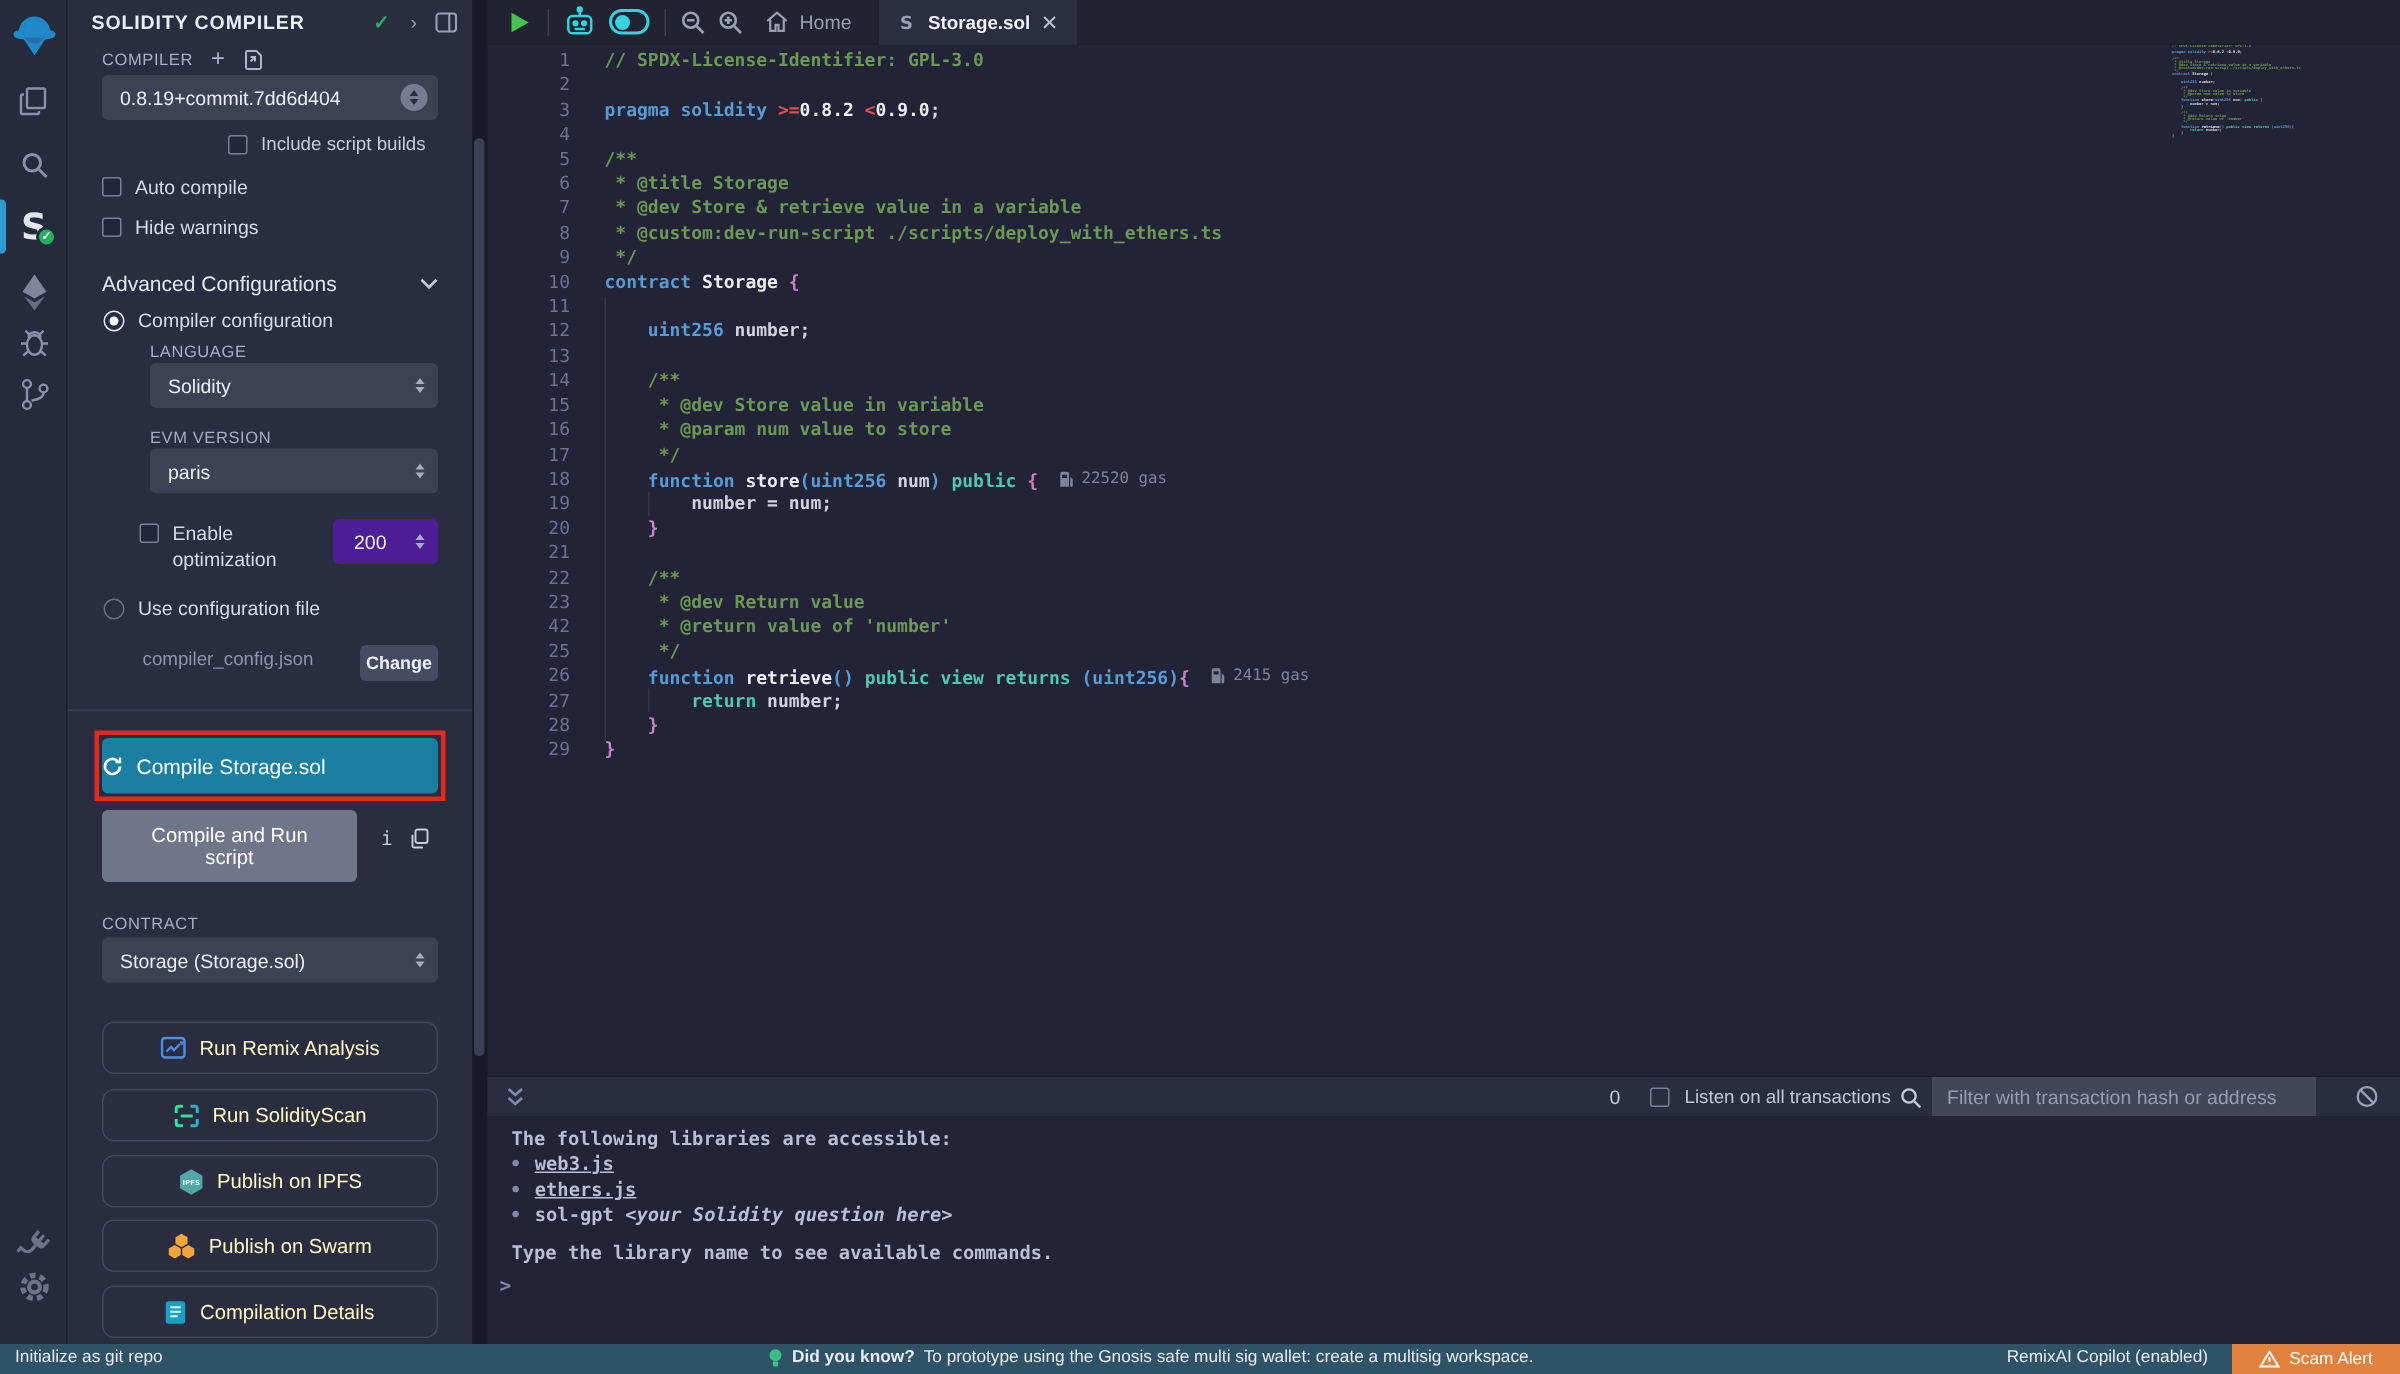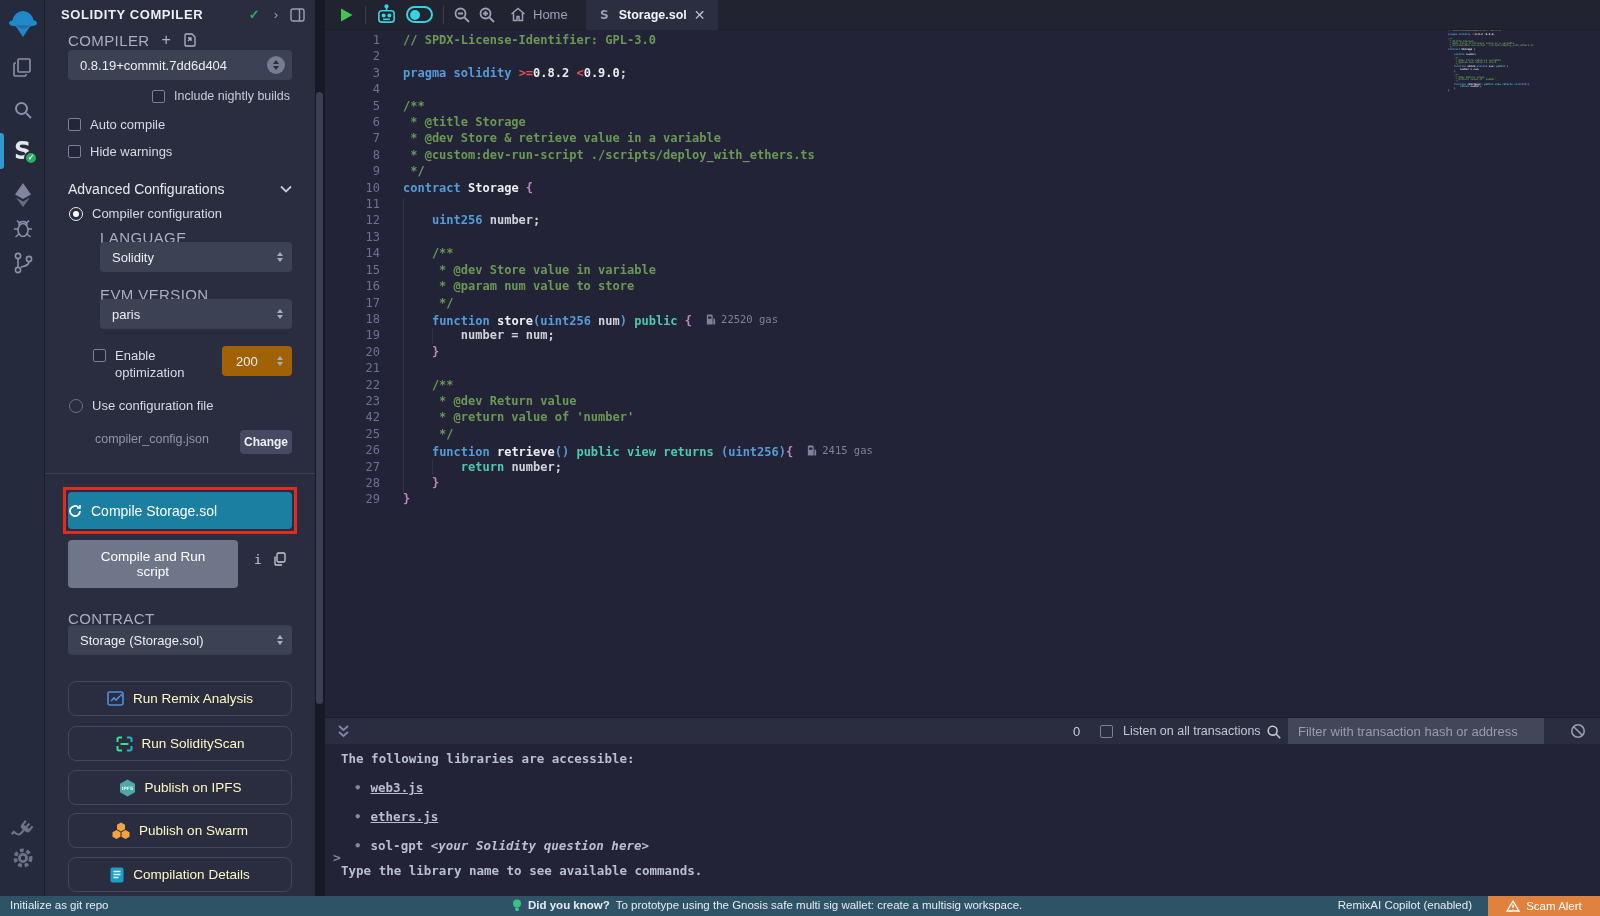--- a/index.html
+++ b/index.html
@@ -13,21 +13,21 @@
   #rail-active-bar { position:absolute; left:0; top:133px; width:4px; height:36px; background:#2f9ad0; border-radius:0 3px 3px 0; }
   .badge-check { position:absolute; left:24px; top:151px; width:14px; height:14px; border-radius:50%; background:#27ae60;
                  border:2px solid #252a3d; color:#fff; font-size:8px; line-height:10px; text-align:center; font-weight:bold; }
 
   
   #panel { position:absolute; left:45px; top:0; width:270px; height:896px; background:#2a2c3f; overflow:hidden; }
   #panel-header { position:absolute; left:16px; top:7px; width:244px; display:flex; align-items:flex-end; }
   #panel-title { font-size:13px; font-weight:bold; letter-spacing:.6px; color:#eceef5; }
   #hdr-check { margin-left:auto; color:#27ae60; font-size:13px; font-weight:bold; }
   #hdr-chev { margin-left:14px; color:#9aa0b4; font-size:13px; }
-  .lbl { font-size:15px; color:#a9aec4; letter-spacing:.4px; }
+  .lbl { font-size:11px; color:#a9aec4; letter-spacing:.4px; }
   .sel { position:relative; background:#3c4154; border-radius:4px; height:30px; display:flex; align-items:center;
          padding:0 26px 0 12px; color:#eceef5; font-size:13px; cursor:pointer; }
   .ud { position:absolute; right:9px; top:50%; transform:translateY(-50%); display:flex; flex-direction:column; gap:2px; }
   .tri-u { width:0; height:0; border-left:3.5px solid transparent; border-right:3.5px solid transparent; border-bottom:4px solid #a7adc2; }
   .tri-d { width:0; height:0; border-left:3.5px solid transparent; border-right:3.5px solid transparent; border-top:4px solid #a7adc2; }
   .chk { width:13px; height:13px; border:1px solid #7a8097; border-radius:2px; background:#23253a; flex:none; }
   .radio { width:14px; height:14px; border-radius:50%; border:1px solid #6b7183; flex:none; position:relative; }
   .radio.on { border:1.5px solid #e8eaf2; }
   .radio.on::after { content:""; position:absolute; left:3px; top:3px; width:6px; height:6px; border-radius:50%; background:#fff; }
   .row { position:absolute; display:flex; align-items:center; gap:9px; font-size:13px; color:#d7dae6; }
@@ -68,21 +68,21 @@
   #listen-lbl { position:absolute; left:798px; color:#c3c7d6; font-size:12.5px; }
   #term-search { position:absolute; left:941px; top:6px; }
   #filter-input { position:absolute; left:963px; top:0; width:256px; height:27px; background:#414659; border:none; outline:none;
                   color:#f9a8d4; font-size:13px; padding:0 10px; font-family:inherit; }
   #filter-input::placeholder { color:#969cb2; }
   #ban-ic { position:absolute; left:1245px; top:5px; }
   #terminal { position:absolute; left:0; top:744px; width:100%; height:152px; background:#222336;
               font-family:"DejaVu Sans Mono", monospace; font-size:12.5px; font-weight:bold; color:#b9bfd3; }
   #terminal-lines { padding-top:6px; }
   .t-line { height:17px; line-height:17px; padding-left:16px; white-space:pre; }
-  .t-line.bullet { padding-left:29px;margin-top:12px; }
+  .t-line.bullet { padding-left:15px; }
   .t-dot { margin-right:9px; color:#8089a8; }
   .t-link { text-decoration:underline; cursor:pointer; }
   .t-italic { font-style:italic; }
   .t-gap { height:8px; }
   #prompt { position:absolute; left:8px; top:106px; color:#7d87a8; font-size:13px; }
 
   
   #statusbar { position:absolute; left:0; top:896px; width:1600px; height:20px; background:#2f5366; font-size:11.5px; color:#e8ebf2; }
   #status-left { position:absolute; left:10px; top:3px; }
   #status-tip { position:absolute; left:512px; top:3px; display:flex; gap:6px; align-items:flex-start; }
@@ -93,21 +93,21 @@
 
   
   .ic { flex:none; display:block; }
   #compile-wrap { position:absolute; left:18px; top:487px; width:234px; height:47px; border:3px solid #e02b20; }
   #compile-btn { position:absolute; left:2px; top:2px; width:224px; height:37px; background:#1a7fa0; border:none; border-radius:4px;
                  color:#fff; font-size:14px; display:flex; align-items:center; justify-content:flex-start; gap:9px; cursor:pointer; font-family:inherit; }
   #tooltip { position:absolute; left:23px; top:540px; width:170px; height:48px; background:#70768a; border-radius:4px;
              color:#fff; font-size:13.5px; display:flex; align-items:center; justify-content:center; text-align:center; padding:0 18px; }
   #info-i { position:absolute; left:209px; top:552px; color:#c8ccd9; font-family:"DejaVu Sans Mono",monospace; font-size:13px; }
   #copy-ic { position:absolute; left:228px; top:552px; }
-  #stepper { position:absolute; left:177px; top:346px; width:70px; height:30px; background:#a16207; border-radius:4px;
+  #stepper { position:absolute; left:177px; top:346px; width:70px; height:30px; background:#4c1d95; border-radius:4px;
              display:flex; align-items:center; padding:0 24px 0 14px; color:#eceef5; font-size:13px; }
   #change-btn { position:absolute; left:195px; top:430px; width:52px; height:24px; background:#454a61; border:none; border-radius:4px;
                 color:#eef0f5; font-size:12px; font-weight:bold; cursor:pointer; font-family:inherit; }
   .hr { position:absolute; left:0; width:270px; height:1px; background:#3c4156; }
 </style>
 </head>
 <body>
 
 <div id="app">
 
@@ -196,21 +196,21 @@
     <div class="sel" style="position:absolute; left:23px; top:50px; width:224px">
       <span>0.8.19+commit.7dd6d404</span>
       <span style="position:absolute; right:7px; width:18px; height:18px; border-radius:50%; background:#767d92; display:flex; flex-direction:column; align-items:center; justify-content:center; gap:2px">
         <span class="tri-u" style="border-bottom-color:#2a2c3f"></span>
           <span class="tri-d" style="border-top-color:#2a2c3f"></span>
       </span>
     </div>
 
     <div class="row" style="left:107px; top:89px">
         <span class="chk"></span>
-      <span style="font-size:12.5px; color:#c8cbd8">Include nightly builds</span>
+      <span style="font-size:12.5px; color:#c8cbd8">Include script builds</span>
       </div>
     <div class="row" style="left:23px; top:117px">
         <span class="chk"></span>
       <span>Auto compile</span>
       </div>
     <div class="row" style="left:23px; top:144px">
         <span class="chk"></span>
       <span>Hide warnings</span>
       </div>
 

